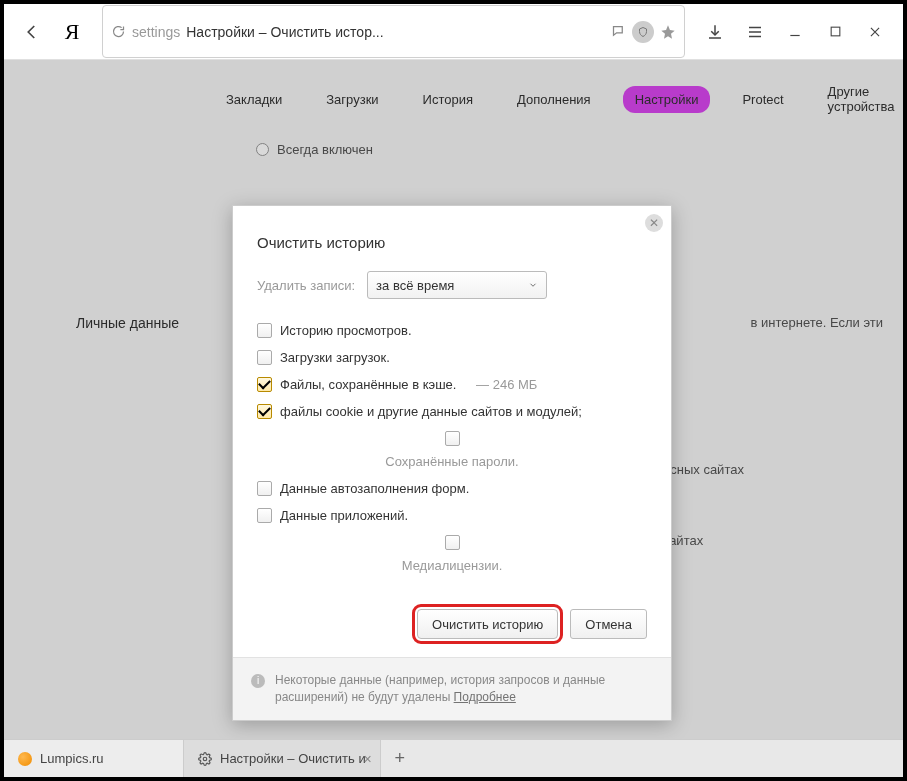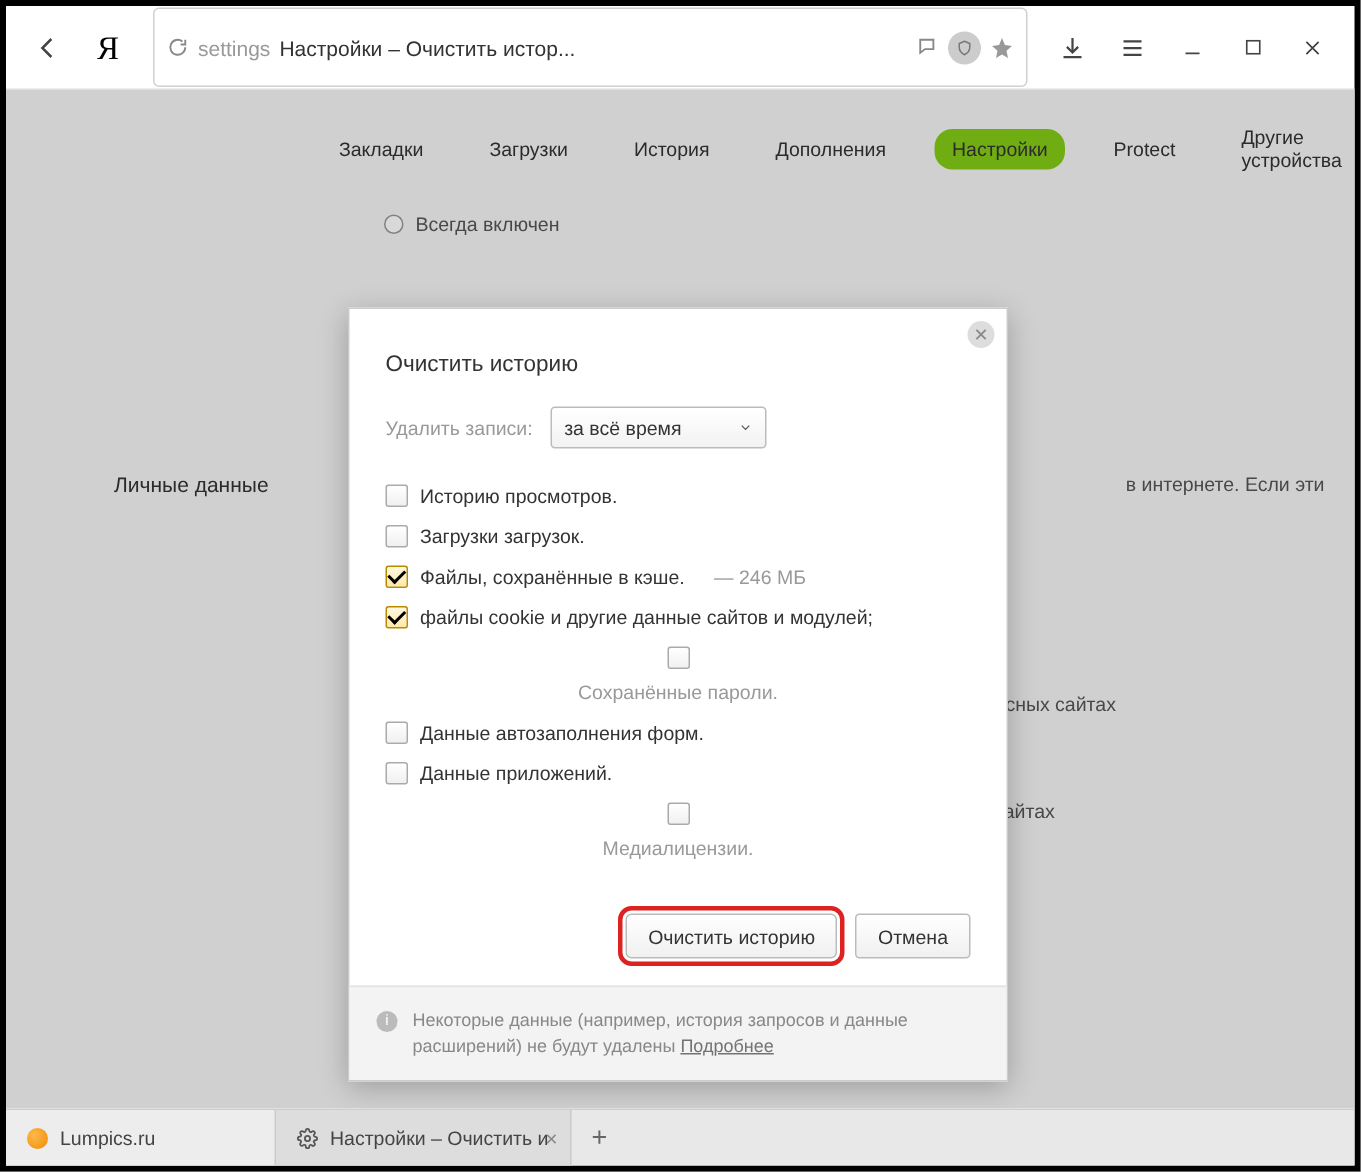--- a/index.html
+++ b/index.html
@@ -10,36 +10,36 @@
 .logo { font-size: 22px; color: #000; font-weight: 400; font-family: Georgia, serif; }
 .addr-wrap { flex: 1; display: flex; align-items: center; height: 53px; border: 1px solid #d0d0d0; border-radius: 4px; padding: 0 8px; gap: 6px; margin: 0 6px; }
 .addr-prefix { color: #999; font-size: 14px; }
 .addr-text { color: #333; font-size: 14px; }
 .addr-right { margin-left: auto; display: flex; align-items: center; gap: 6px; }
 .addr-shield { width: 22px; height: 22px; background: #ccc; border-radius: 50%; display: flex; align-items: center; justify-content: center; }
 .content { flex: 1; background: #f5f5f5; position: relative; overflow: hidden; }
 .overlay { position: absolute; inset: 0; background: rgba(0,0,0,0.15); }
 .nav-tabs { display: flex; gap: 20px; padding: 18px 0 14px 210px; align-items: center; }
 .nav-tab { padding: 6px 12px; color: #333; font-size: 13px; border-radius: 12px; }
-.nav-tab.active { background: #84cc16; }
+.nav-tab.active { background: #d946ef; }
 .search-pill { margin-left: auto; margin-right: 14px; background: #fff; border: 1px solid #ccc; border-radius: 16px; padding: 5px 12px; color: #888; font-size: 13px; }
 .bg-settings { padding-left: 72px; color: #555; font-size: 13px; }
 .bg-label { color: #333; font-size: 14px; }
 .bg-row { display: flex; align-items: center; gap: 8px; margin: 8px 0 8px 170px; }
 .bg-check { width: 14px; height: 14px; border: 1px solid #999; background: #fff; display: inline-flex; align-items: center; justify-content: center; }
 .bg-check.checked::after { content: ""; width: 9px; height: 5px; border-left: 2px solid #000; border-bottom: 2px solid #000; transform: rotate(-45deg) translate(1px,-1px); }
 .bg-check.yellow { border-color: #b88a00; background: #ffe9a8; }
 .bg-radio { width: 13px; height: 13px; border: 1px solid #999; border-radius: 50%; background: #fff; }
 .modal { position: absolute; left: 228px; top: 145px; width: 440px; background: #fff; border: 1px solid #ccc; box-shadow: 0 4px 18px rgba(0,0,0,0.25); display: flex; flex-direction: column; }
 .modal-close { position: absolute; top: 8px; right: 8px; width: 18px; height: 18px; border-radius: 50%; background: #ddd; color: #888; display: flex; align-items: center; justify-content: center; font-size: 12px; cursor: pointer; }
 .modal-body { padding: 28px 24px 16px 24px; }
 .modal-title { font-size: 15px; color: #333; margin-bottom: 20px; }
 .period-row { display: flex; align-items: center; gap: 12px; margin-bottom: 24px; }
 .period-label { color: #999; font-size: 13px; }
-.period-select { width: 144px; height: 28px; border: 1px solid #bbb; border-radius: 3px; background: linear-gradient(#fff,#f2f2f2); padding: 0 8px; display: flex; align-items: center; justify-content: space-between; font-size: 13px; color: #333; cursor: pointer; gap: 20px; }
+.period-select { width: 180px; height: 28px; border: 1px solid #bbb; border-radius: 3px; background: linear-gradient(#fff,#f2f2f2); padding: 0 8px; display: flex; align-items: center; justify-content: space-between; font-size: 13px; color: #333; cursor: pointer; gap: 20px; }
 .opts { display: flex; flex-direction: column; gap: 12px; }
 .opt-row { display: flex; align-items: center; gap: 8px; color: #333; font-size: 13px; }
 .opt-row.dim { color: #999; flex-direction: column; }
 .opt-check { width: 15px; height: 15px; border: 1px solid #aaa; border-radius: 2px; background: linear-gradient(#fff,#f0f0f0); display: inline-flex; align-items: center; justify-content: center; flex-shrink: 0; }
 .opt-check.checked { border-color: #b88a00; background: linear-gradient(#fff8e0,#ffe9a8); }
 .opt-check.checked::after { content: ""; width: 9px; height: 5px; border-left: 2.2px solid #000; border-bottom: 2.2px solid #000; transform: rotate(-45deg) translate(1px,-1px); }
 .opt-extra { color: #999; }
 .modal-buttons { display: flex; justify-content: flex-end; gap: 12px; padding: 20px 24px 18px 24px; }
 .btn { height: 30px; padding: 0 14px; border: 1px solid #bbb; border-radius: 3px; background: linear-gradient(#fff,#f0f0f0); font-size: 13px; color: #333; cursor: pointer; display: inline-flex; align-items: center; }
 .btn.highlight { outline: 3px solid #d22; outline-offset: 2px; border-radius: 4px; }

